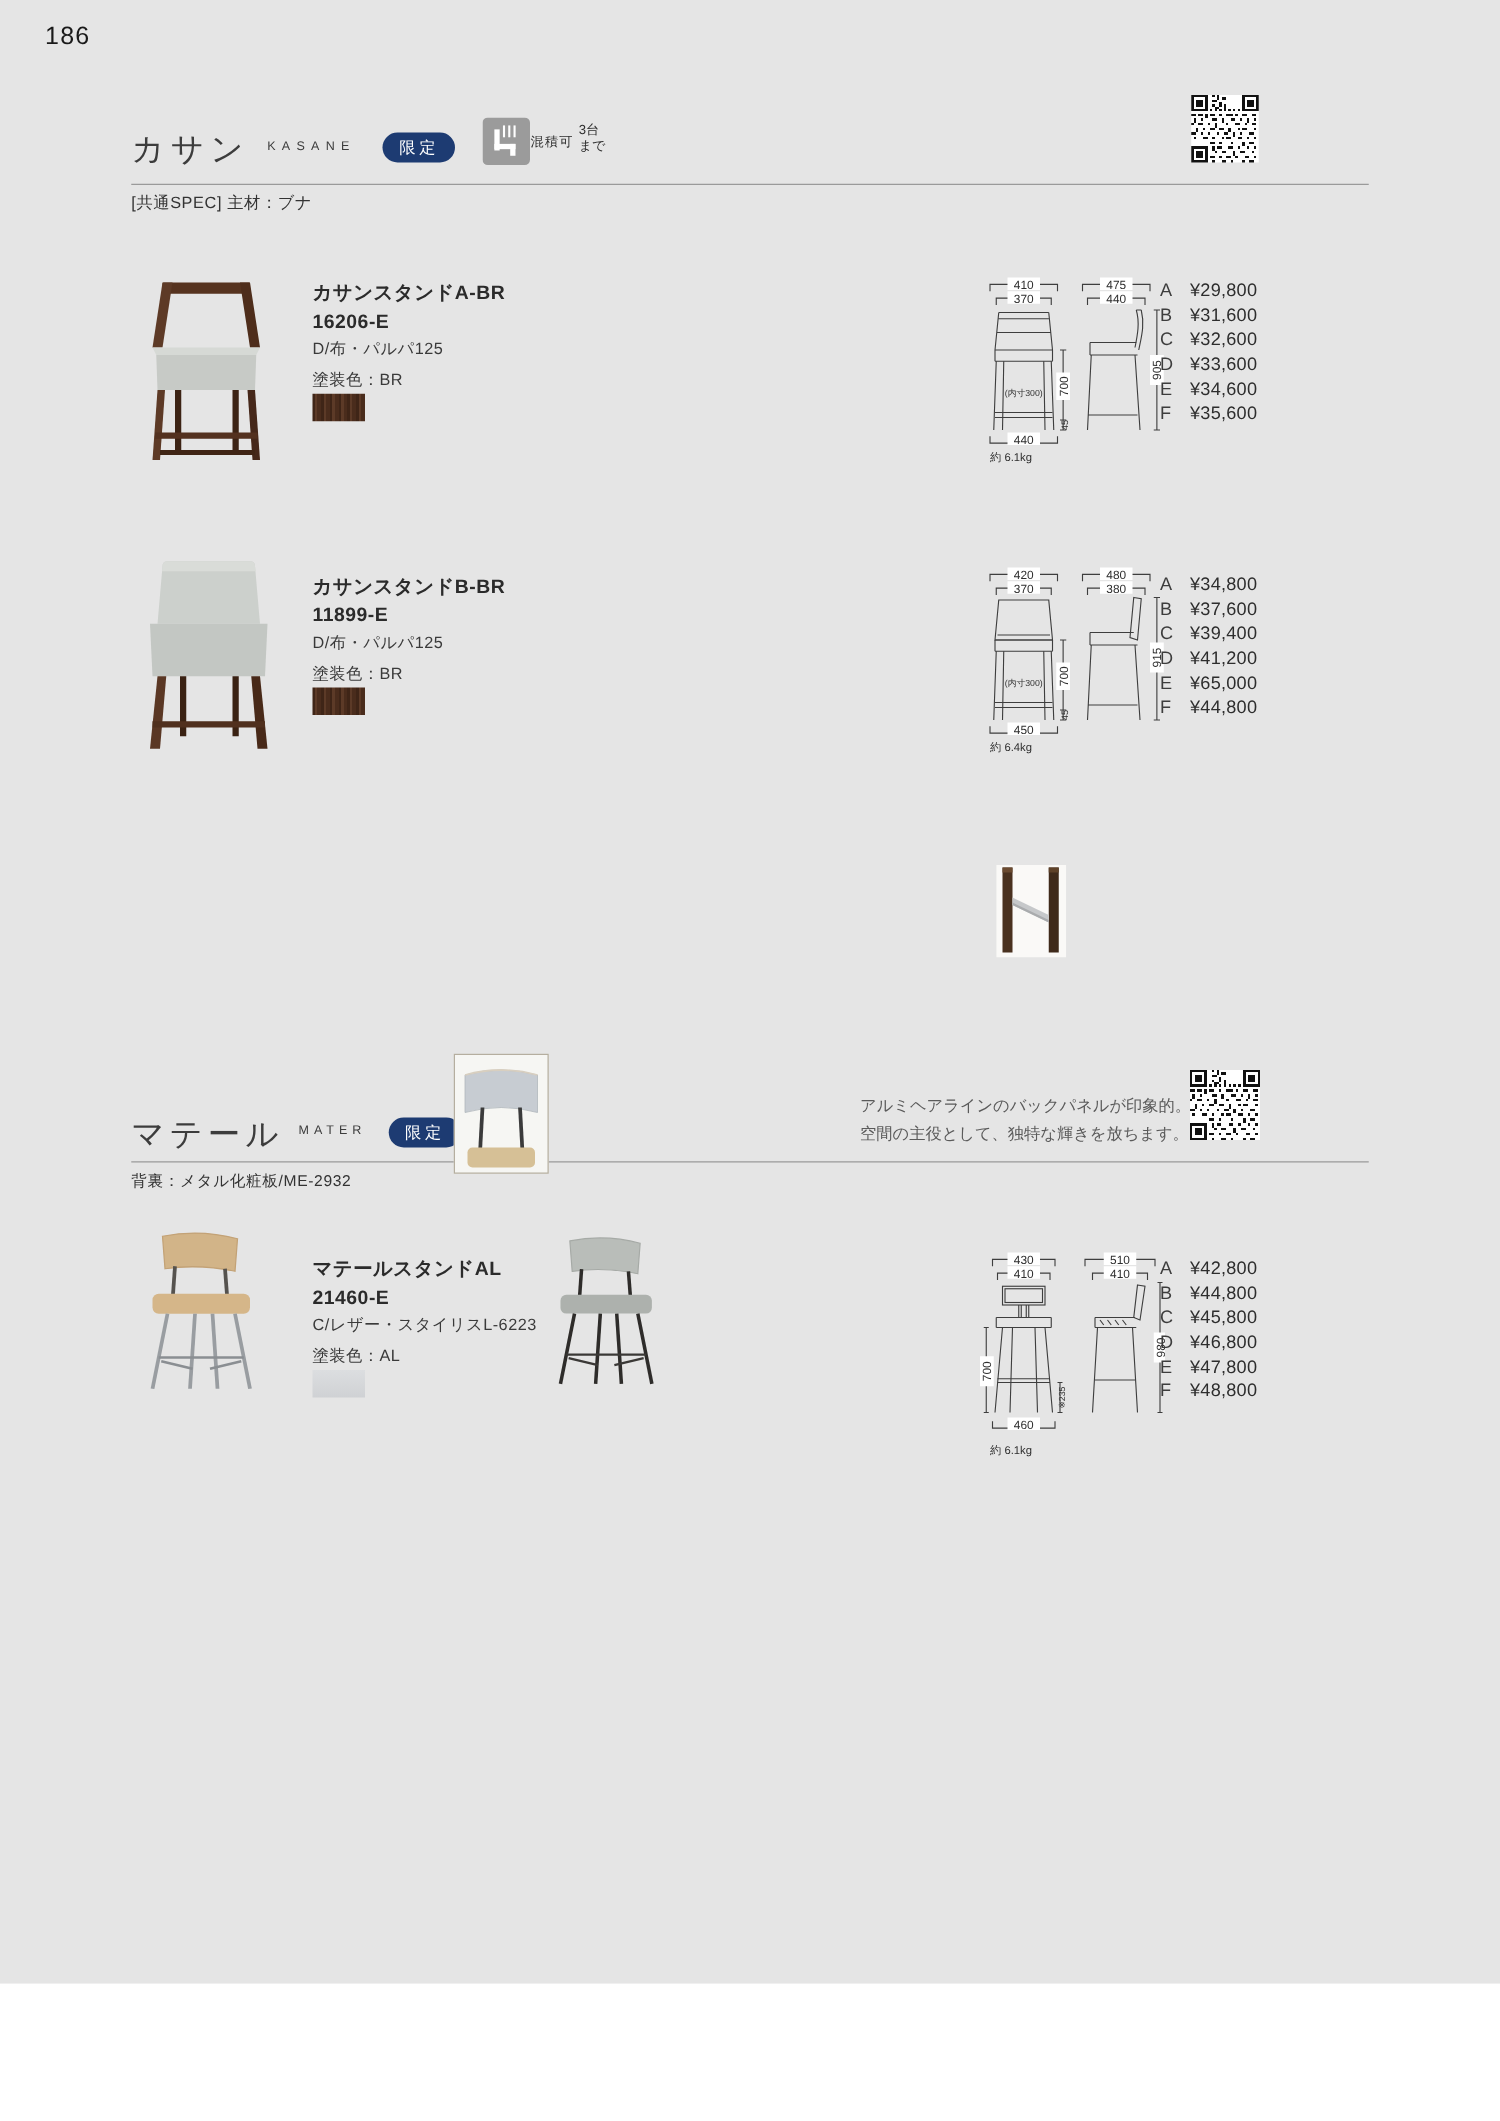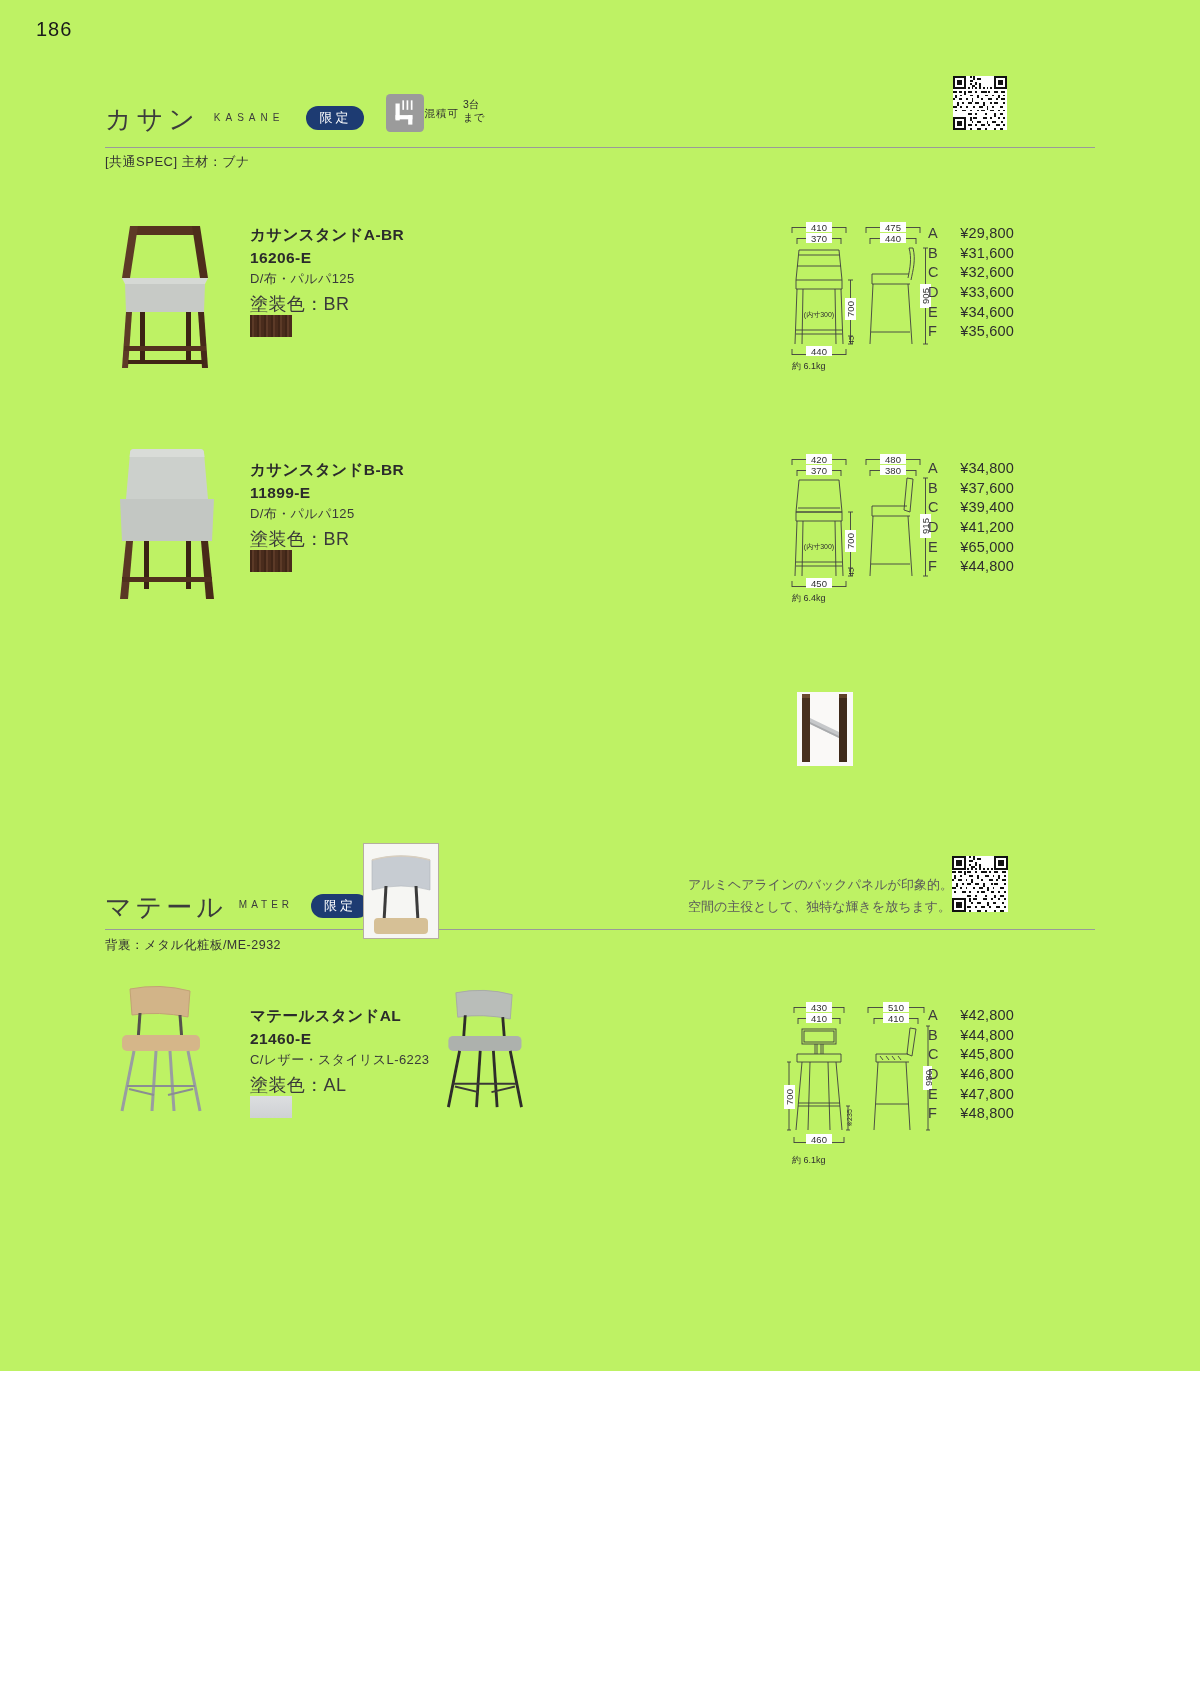--- a/index.html
+++ b/index.html
@@ -1,47 +1,47 @@
 <!DOCTYPE html>
 <html><head>
 <meta charset="utf-8">
 <style>
 *{margin:0;padding:0;box-sizing:border-box}
 html,body{background:#ffffff}
-#page{position:relative;width:1200px;height:1371px;background:#bef264;overflow:hidden;
+#page{position:relative;width:1200px;height:1587px;background:#e5e5e5;overflow:hidden;
   font-family:"Liberation Sans","DejaVu Sans",sans-serif;color:#333}
 .abs{position:absolute}
 .pagenum{left:36px;top:18px;font-size:20px;color:#1a1a1a;letter-spacing:1px}
 
 .sec-row{display:flex;align-items:flex-start}
 .t-jp{font-size:26px;letter-spacing:5px;color:#3c3c3c;font-weight:500;white-space:nowrap}
 .t-en{font-size:10px;letter-spacing:5px;color:#3c3c3c;white-space:nowrap}
 .badge{display:inline-block;background:#1d3b72;color:#fff;font-size:13px;line-height:1;
   padding:5px 13px 6px;border-radius:14px;letter-spacing:3px;white-space:nowrap}
 .stack{display:flex;align-items:flex-start;margin-left:22px}
 .stack-col{display:flex;flex-direction:row;align-items:center}
 .stack-cap{font-size:10.5px;color:#2e2e2e;margin-top:2px;letter-spacing:1px;white-space:nowrap}
 .stack-note{font-size:10.5px;line-height:13px;color:#2e2e2e;margin-left:4px;padding-top:4px;white-space:nowrap}
 .rule{height:0;border-top:1px solid #9a9a9a}
 .spec{font-size:13px;color:#333;letter-spacing:.5px;white-space:nowrap}
 
 .p-name,.p-code{font-size:15.5px;font-weight:700;color:#2b2b2b;letter-spacing:.4px;line-height:18px;white-space:nowrap}
 .p-name{margin-bottom:5px}
 .p-code{margin-bottom:4px}
 .p-fabric{font-size:13px;color:#3a3a3a;letter-spacing:.4px;line-height:16px;margin-bottom:9px;white-space:nowrap}
-.p-paint{font-size:18px;color:#3a3a3a;letter-spacing:.4px;line-height:16px;margin-bottom:3px;white-space:nowrap}
+.p-paint{font-size:13px;color:#3a3a3a;letter-spacing:.4px;line-height:16px;margin-bottom:3px;white-space:nowrap}
 .swatch{width:42px;height:22px}
 .swatch-br{background:repeating-linear-gradient(90deg,#3f2517 0 2px,#5c3a27 2px 4px,#4a2c1c 4px 7px)}
 .swatch-al{background:linear-gradient(180deg,#dcdee0,#cfd1d4)}
 .swatch-bl{background:linear-gradient(90deg,#241b16,#30251e)}
 
 .price-list{font-size:14.5px;color:#2d2d2d}
 .price-row{display:flex;align-items:center;height:19.7px}
 .grade{width:24px;color:#3d3d3d}
-.amount{width:62px;text-align:right;letter-spacing:.2px}
+.amount{width:62px;letter-spacing:.2px}
 
 .opt-name,.opt-code{font-size:13.5px;font-weight:700;color:#2b2b2b;line-height:17px;margin-bottom:8px;white-space:nowrap}
 .opt-price{font-size:14.5px;color:#2d2d2d;white-space:nowrap}
 
 .desc{font-size:13px;color:#5a5a5a;line-height:22px;white-space:nowrap}
 .thumb{border:1px solid #b5ae9f;background:#f6f6f3;z-index:2}
 
 .footer{font-size:12.5px;letter-spacing:.4px;white-space:nowrap}
 .footer .plain{color:#3c3c3c}
 .footer .red{color:#c93a56;margin-left:14px}

